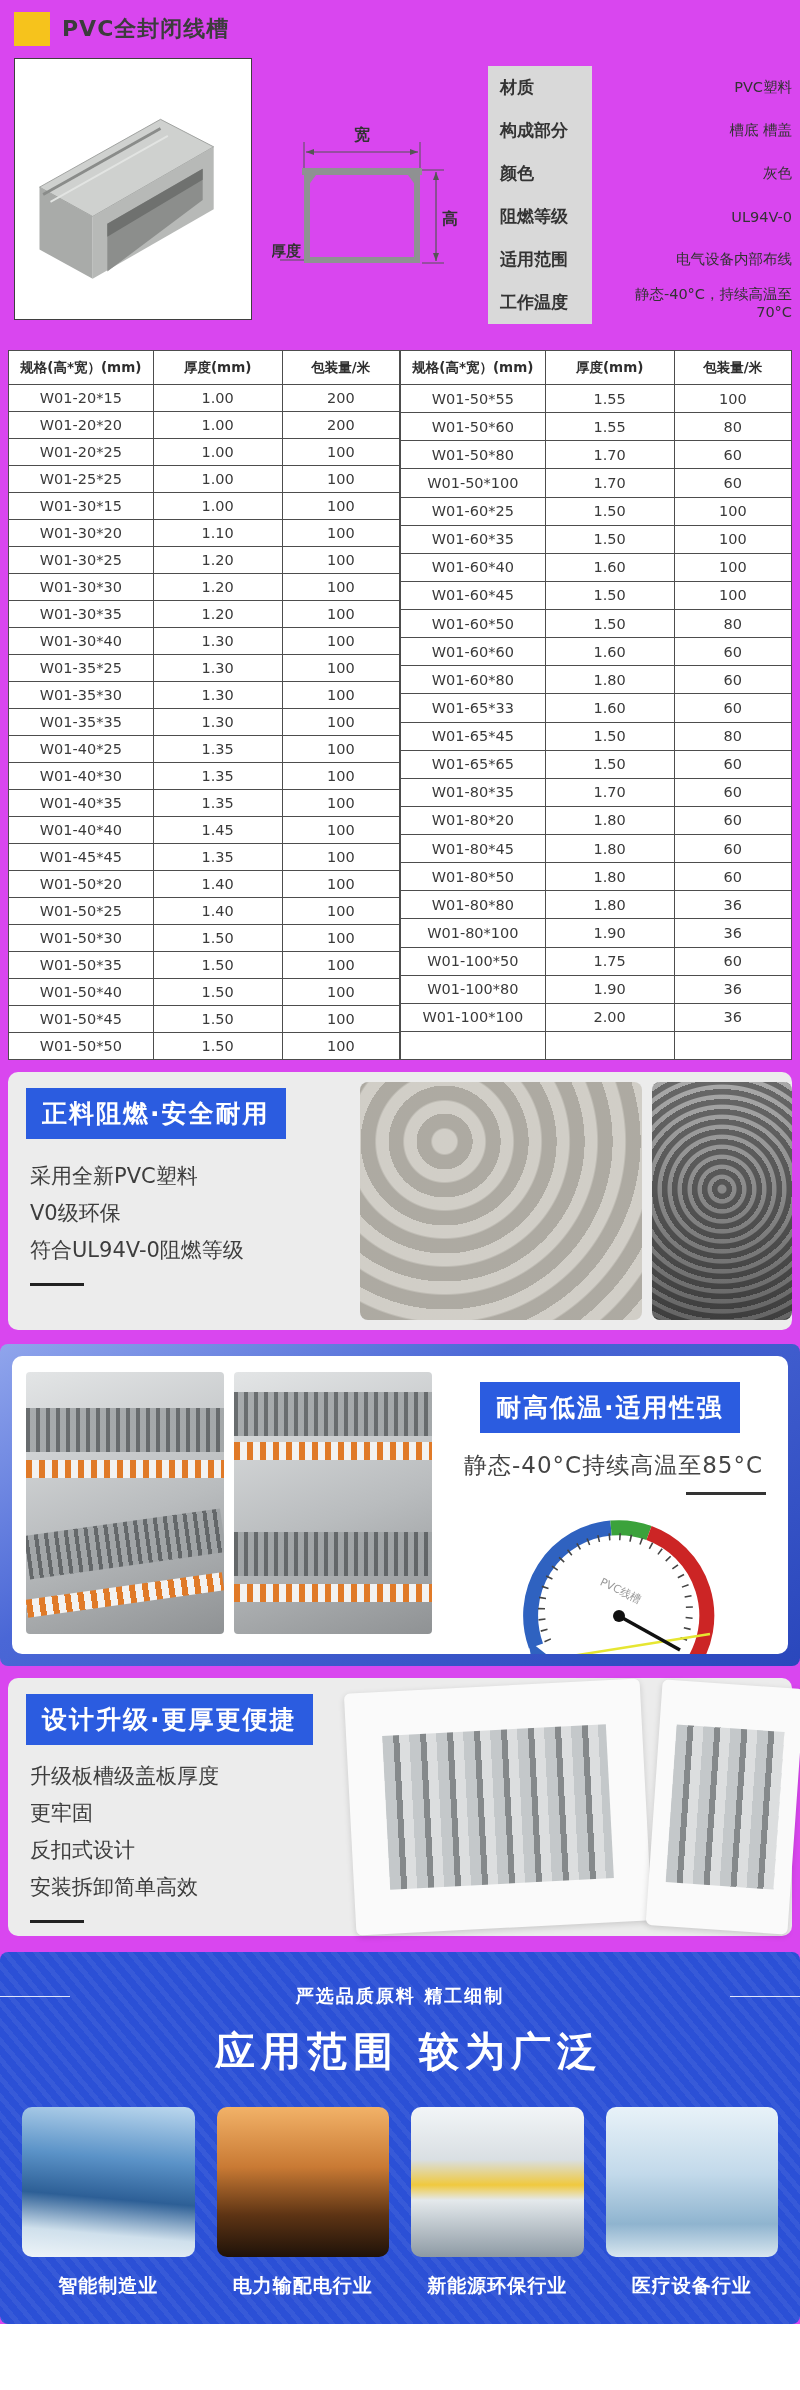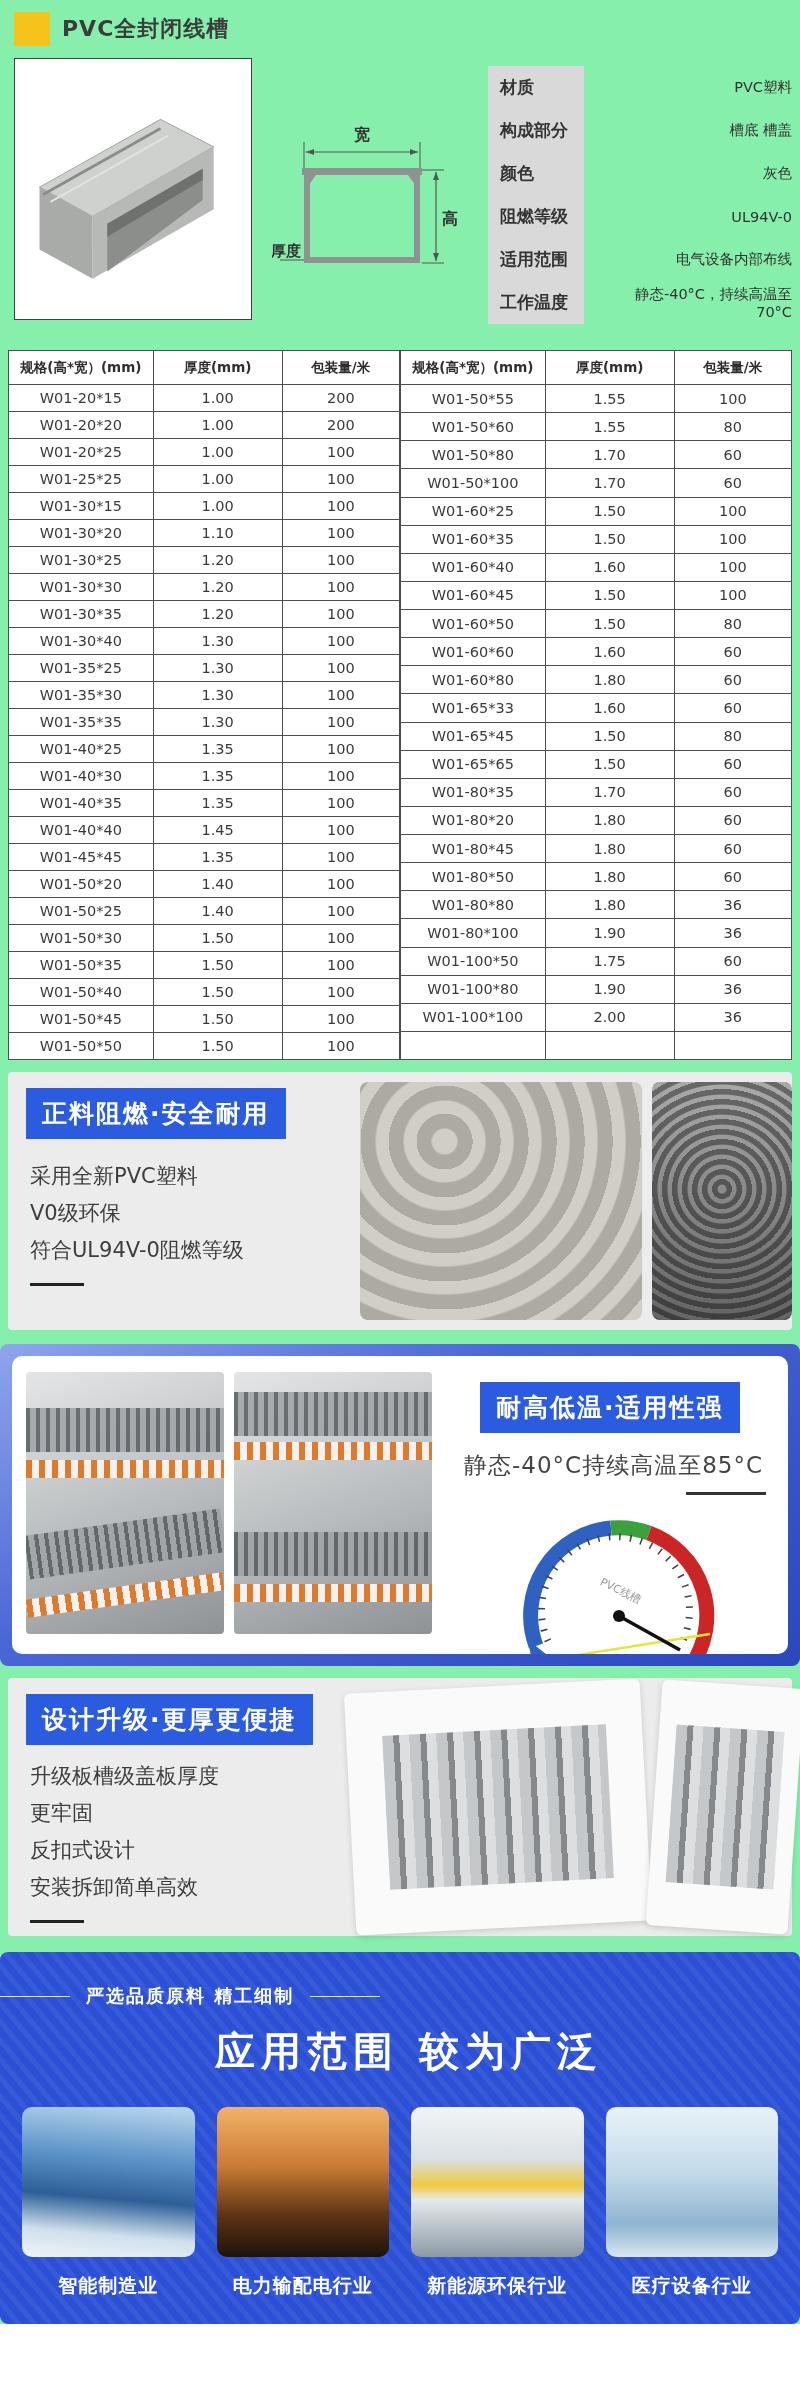--- a/index.html
+++ b/index.html
@@ -1,44 +1,44 @@
 <!DOCTYPE html>
 <html><head>
 <meta charset="utf-8">
 <style>
   * { margin:0; padding:0; box-sizing:border-box; }
   body { background:#fff; font-family:"DejaVu Sans","Liberation Sans",sans-serif; color:#333; }
-  .page { width:800px; background:#86efac; overflow:hidden; }
+  .page { width:800px; background:#d946ef; overflow:hidden; }
 
   
   .hdr { display:flex; align-items:center; gap:12px; padding:14px 0 8px 14px; height:52px; }
   .logo-square { width:36px; height:34px; background:#f6c31c; flex:0 0 auto; }
   .page-title { font-size:22px; font-weight:bold; color:#3c3c3c; letter-spacing:1px; }
 
   
   .product-row { position:relative; height:290px; }
   .product-photo { position:absolute; left:14px; top:6px; width:238px; height:262px;
     border:1px solid #3f3f3f; background:#fff; display:flex; align-items:center; justify-content:center; }
   .cross-diagram { position:absolute; left:272px; top:60px; }
   .spec-list { position:absolute; right:8px; top:14px; width:304px; }
   .spec-row { display:flex; height:43px; align-items:center; }
-  .spec-label { width:96px; align-self:stretch; background:#d9d9d9; display:flex; align-items:center;
+  .spec-label { width:104px; align-self:stretch; background:#d9d9d9; display:flex; align-items:center;
     padding-left:12px; font-size:17px; font-weight:600; color:#333; }
   .spec-value { flex:1; padding-left:16px; font-size:14.5px; color:#333;text-align:right; }
 
   
   .size-table-wrap { display:flex; margin:8px 8px 0; }
   table.sizes { border-collapse:collapse; width:50%; table-layout:fixed; background:#fff; }
   table.sizes th, table.sizes td { border:1px solid #4d4d4d; text-align:center; }
   table.sizes th { height:34px; font-size:13.5px; font-weight:bold; color:#2e2e2e; background:#fff; }
   table.sizes td { height:27px; font-size:14.5px; color:#3a3a3a; }
   table.sizes col.c1 { width:37%; } table.sizes col.c2 { width:33%; } table.sizes col.c3 { width:30%; }
 
   
-  .panel { position:relative; margin:12px 8px 0; height:258px; background:#ececec; border-radius:4px; }
+  .panel { position:relative; margin:12px 8px 0; height:258px; background:#ececec; border-radius:10px; }
   .banner { position:absolute; display:inline-block; background:#2b5ce0; color:#fff;
     font-size:25px; font-weight:bold; padding:9px 16px; letter-spacing:2px; white-space:nowrap; }
   .feature-lines { position:absolute; left:22px; top:86px; }
   .feature-lines p { font-size:21px; color:#3d3d3d; line-height:37px; }
   .underline-bar { width:54px; height:3px; background:#222; margin-top:14px; }
 
   .photo { border-radius:8px; }
   .photo-bags { position:absolute; left:352px; top:10px; width:282px; height:238px;
     background:repeating-radial-gradient(circle at 30% 25%, #f1f0ed 0 12px, #c8c6c1 14px 28px), #dddbd6;
     background-blend-mode:multiply; }
@@ -66,21 +66,21 @@
   .render { position:absolute; background:#fafafa; border-radius:6px; overflow:hidden;
     box-shadow:0 2px 6px rgba(0,0,0,.15); }
   .render .slots { position:absolute; left:12%; right:12%; top:18%; bottom:18%;
     background:repeating-linear-gradient(90deg,#c4c8ca 0 11px, #85898b 11px 17px, #dcdedf 17px 27px); }
   .render-a { left:342px; top:8px; width:296px; height:242px; transform:rotate(-3deg); }
   .render-b { left:646px; top:6px; width:142px; height:246px; transform:rotate(4deg); }
 
   
   .section-apps { margin-top:16px; height:372px; padding-top:32px; text-align:center; border-radius:8px;
     background:repeating-linear-gradient(50deg, rgba(255,255,255,.06) 0 5px, rgba(255,255,255,0) 5px 12px), #2b50d6; }
-  .apps-subtitle-row { display:flex; align-items:center; justify-content:flex-start; gap:16px; }
+  .apps-subtitle-row { display:flex; align-items:center; justify-content:space-between; gap:16px; }
   .apps-subtitle-row .rule { width:70px; height:1px; background:rgba(255,255,255,.85); }
   .apps-subtitle { color:#fff; font-size:18px; font-weight:600; letter-spacing:2px; }
   .apps-title { margin-top:16px; color:#fff; font-size:40px; font-weight:bold; letter-spacing:6px;margin-left:18px; }
   .cards { display:flex; gap:22px; padding:0 22px; margin-top:28px; }
   .card { flex:1; }
   .card-photo { height:150px; border-radius:10px; }
   .card-label { margin-top:16px; color:#fff; font-size:19px; font-weight:bold; letter-spacing:1px; }
   .ph-hydro { background:linear-gradient(185deg,#bcd8ee 0%,#5b93c8 35%,#2d5f96 60%,#cfe0ec 82%,#eef4f8 100%); }
   .ph-power { background:linear-gradient(180deg,#f2b268 0%,#c97a34 40%,#5e3414 72%,#1f1209 100%); }
   .ph-assembly { background:linear-gradient(180deg,#f2f5f7 0%,#d9dfe3 35%,#f0c93e 52%,#e4e9ec 62%,#8d9aa4 100%); }

